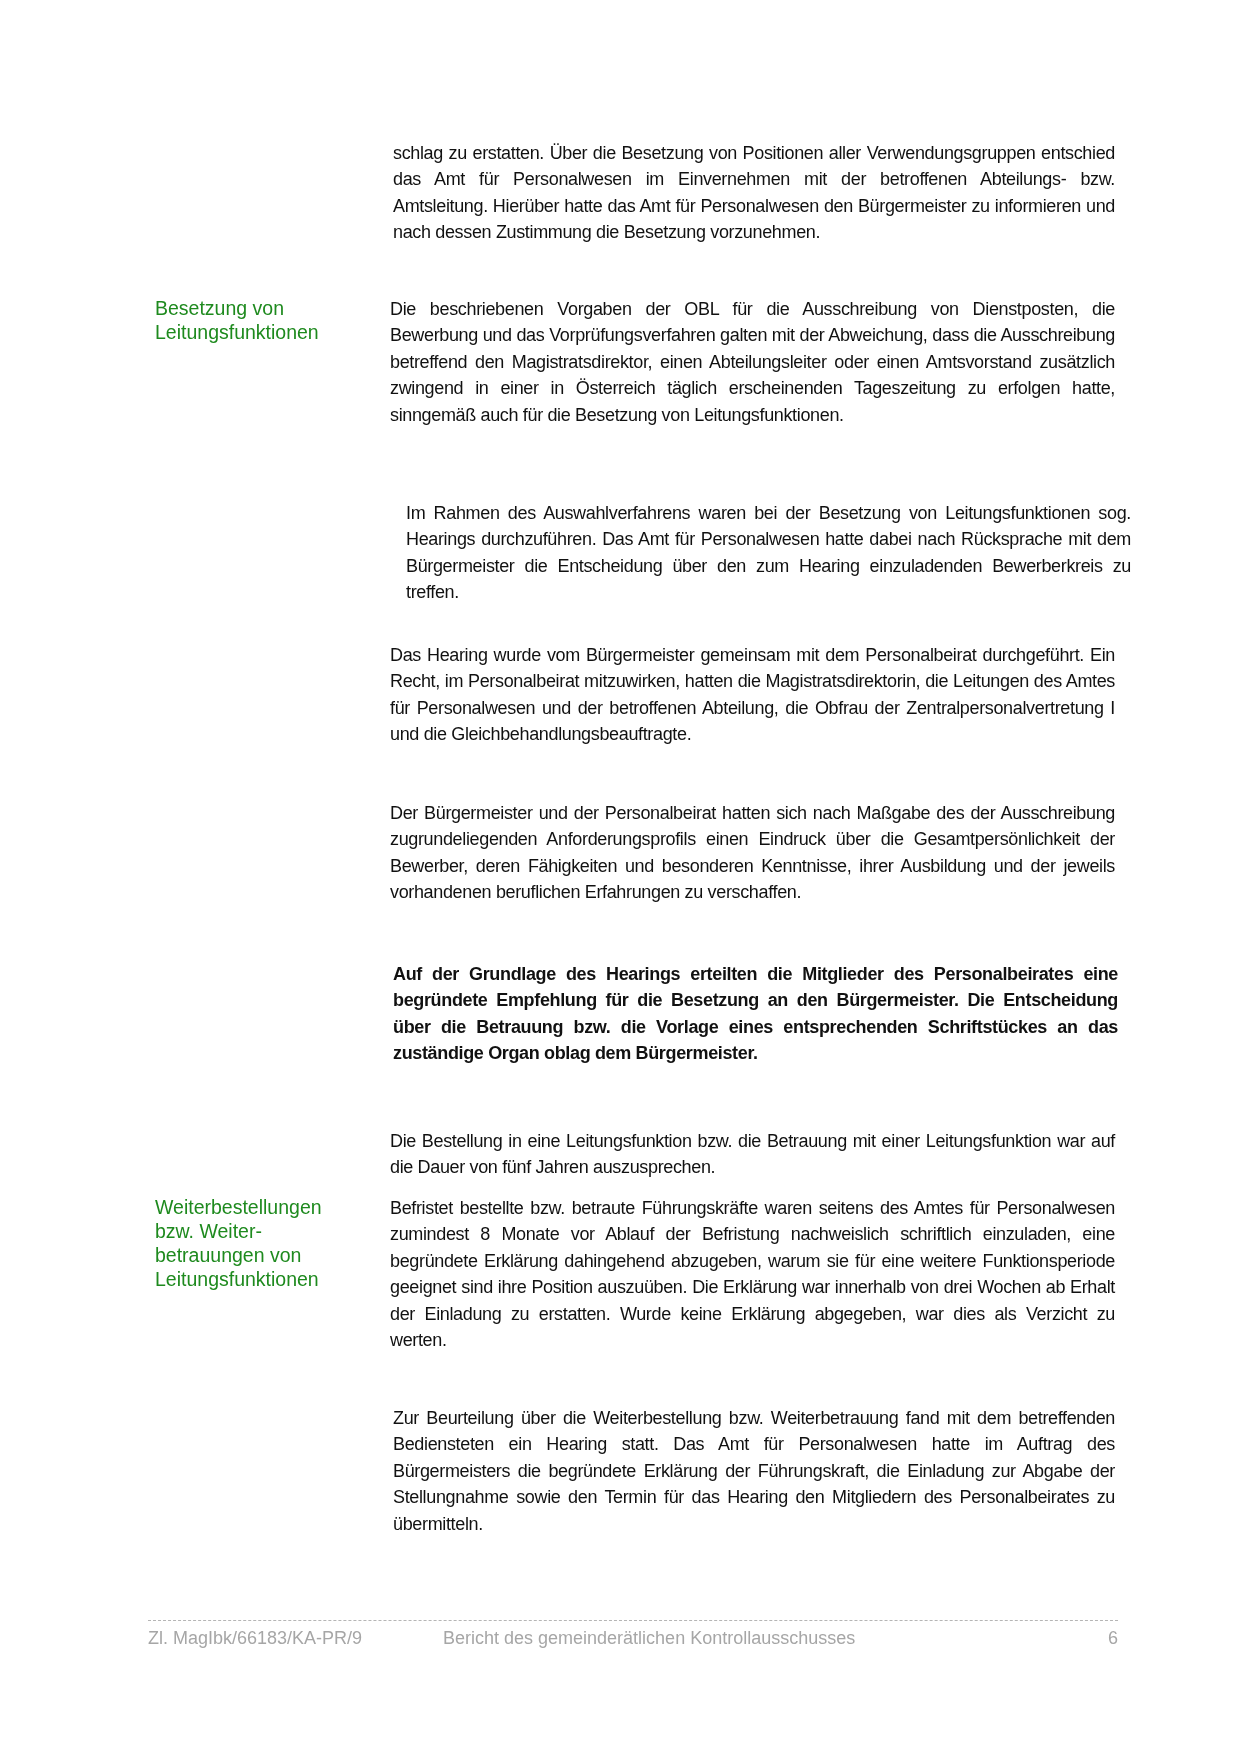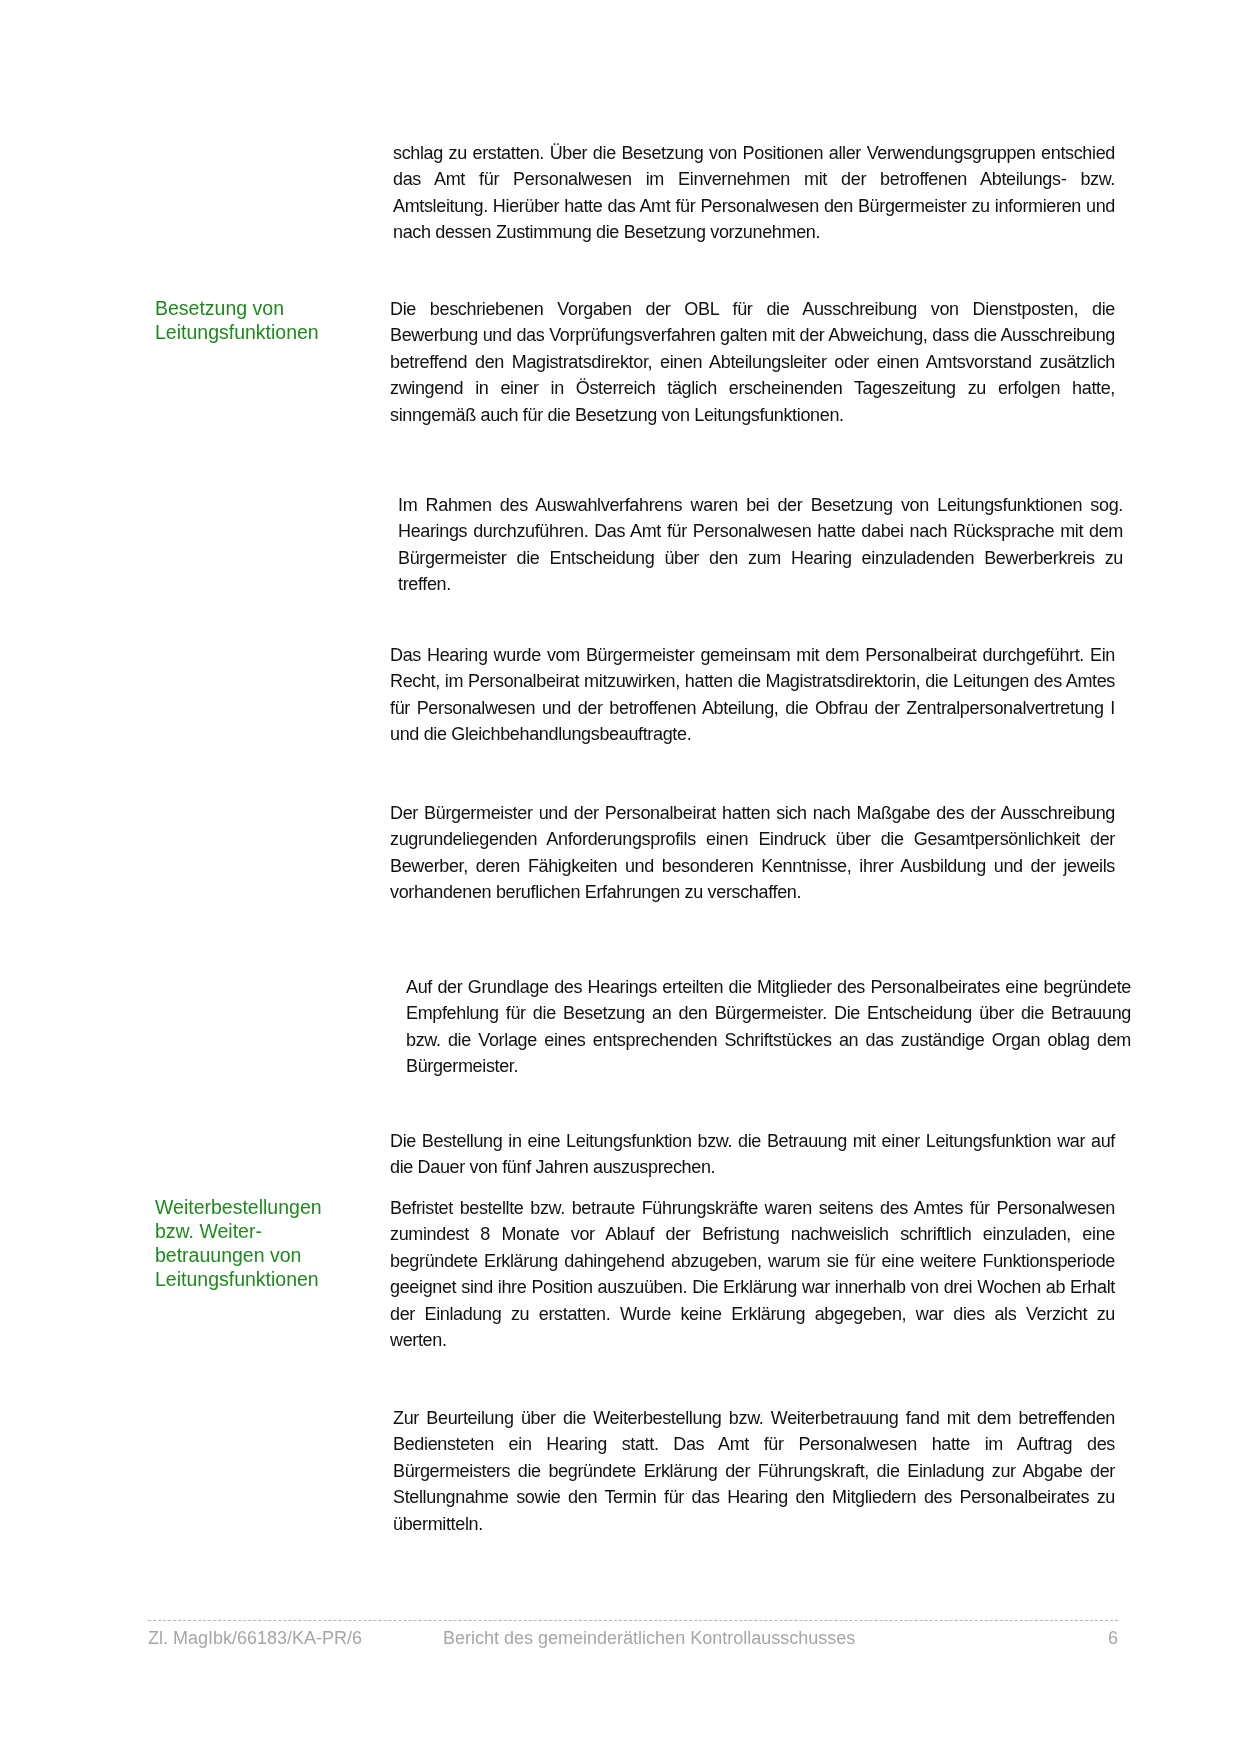--- a/index.html
+++ b/index.html
@@ -64,34 +64,34 @@
 <body>
 
 <div class="page">
 
   <p class="para indent3" style="top:140px; margin:0;">schlag zu erstatten. Über die Besetzung von Positionen aller Verwen­dungsgruppen entschied das Amt für Personalwesen im Einvernehmen mit der betroffenen Abteilungs- bzw. Amtsleitung. Hierüber hatte das Amt für Personalwesen den Bürgermeister zu informieren und nach dessen Zustimmung die Besetzung vorzunehmen.</p>
 
   <div class="margin-note" style="top:296px;">Besetzung von Leitungsfunktionen</div>
 
   <p class="para" style="top:296px; margin:0;">Die beschriebenen Vorgaben der OBL für die Ausschreibung von Dienst­posten, die Bewerbung und das Vorprüfungsverfahren galten mit der Abweichung, dass die Ausschreibung betreffend den Magistratsdirektor, einen Abteilungsleiter oder einen Amtsvorstand zusätzlich zwingend in einer in Österreich täglich erscheinenden Tageszeitung zu erfolgen hatte, sinngemäß auch für die Besetzung von Leitungsfunktionen.</p>
 
-  <p class="para" style="top:484px; margin:8px;">Im Rahmen des Auswahlverfahrens waren bei der Besetzung von Leitungsfunktionen sog. Hearings durchzuführen. Das Amt für Personal­wesen hatte dabei nach Rücksprache mit dem Bürgermeister die Entscheidung über den zum Hearing einzuladenden Bewerberkreis zu treffen.</p>
+  <p class="para" style="top:484px; margin:16px;">Im Rahmen des Auswahlverfahrens waren bei der Besetzung von Leitungsfunktionen sog. Hearings durchzuführen. Das Amt für Personal­wesen hatte dabei nach Rücksprache mit dem Bürgermeister die Entscheidung über den zum Hearing einzuladenden Bewerberkreis zu treffen.</p>
 
   <p class="para" style="top:800px; margin:0;">Der Bürgermeister und der Personalbeirat hatten sich nach Maßgabe des der Ausschreibung zugrundeliegenden Anforderungsprofils einen Eindruck über die Gesamtpersönlichkeit der Bewerber, deren Fähig­keiten und besonderen Kenntnisse, ihrer Ausbildung und der jeweils vorhandenen beruflichen Erfahrungen zu verschaffen.</p>
 
   <p class="para" style="top:642px; margin:0;">Das Hearing wurde vom Bürgermeister gemeinsam mit dem Personal­beirat durchgeführt. Ein Recht, im Personalbeirat mitzuwirken, hatten die Magistratsdirektorin, die Leitungen des Amtes für Personalwesen und der betroffenen Abteilung, die Obfrau der Zentralpersonalvertretung I und die Gleichbehandlungsbeauftragte.</p>
 
-  <p class="para" style="top:958px; margin:16px;">Auf der Grundlage des Hearings erteilten die Mitglieder des Personal­beirates eine begründete Empfehlung für die Besetzung an den Bürger­meister. Die Entscheidung über die Betrauung bzw. die Vorlage eines entsprechenden Schriftstückes an das zuständige Organ oblag dem Bürgermeister.</p>
+  <p class="para" style="top:958px; margin:3px;font-weight:bold;">Auf der Grundlage des Hearings erteilten die Mitglieder des Personal­beirates eine begründete Empfehlung für die Besetzung an den Bürger­meister. Die Entscheidung über die Betrauung bzw. die Vorlage eines entsprechenden Schriftstückes an das zuständige Organ oblag dem Bürgermeister.</p>
 
   <p class="para" style="top:1128px; margin:0;">Die Bestellung in eine Leitungsfunktion bzw. die Betrauung mit einer Lei­tungsfunktion war auf die Dauer von fünf Jahren auszusprechen.</p>
 
   <div class="margin-note" style="top:1195px;">Weiterbestellungen bzw. Weiter­betrauungen von Leitungsfunktionen</div>
 
   <p class="para" style="top:1195px; margin:0;">Befristet bestellte bzw. betraute Führungskräfte waren seitens des Amtes für Personalwesen zumindest 8 Monate vor Ablauf der Befristung nach­weislich schriftlich einzuladen, eine begründete Erklärung dahingehend abzugeben, warum sie für eine weitere Funktionsperiode geeignet sind ihre Position auszuüben. Die Erklärung war innerhalb von drei Wochen ab Erhalt der Einladung zu erstatten. Wurde keine Erklärung abgegeben, war dies als Verzicht zu werten.</p>
 
   <p class="para indent3" style="top:1405px; margin:0;">Zur Beurteilung über die Weiterbestellung bzw. Weiterbetrauung fand mit dem betreffenden Bediensteten ein Hearing statt. Das Amt für Personal­wesen hatte im Auftrag des Bürgermeisters die begründete Erklärung der Führungskraft, die Einladung zur Abgabe der Stellungnahme sowie den Termin für das Hearing den Mitgliedern des Personalbeirates zu übermitteln.</p>
 
   <div class="footer-rule"></div>
-  <div class="footer left">Zl. MagIbk/66183/KA-PR/6</div>
+  <div class="footer left">Zl. MagIbk/66183/KA-PR/9</div>
   <div class="footer center">Bericht des gemeinderätlichen Kontrollausschusses</div>
   <div class="footer right">6</div>
 
 </div>
 
 </body></html>

